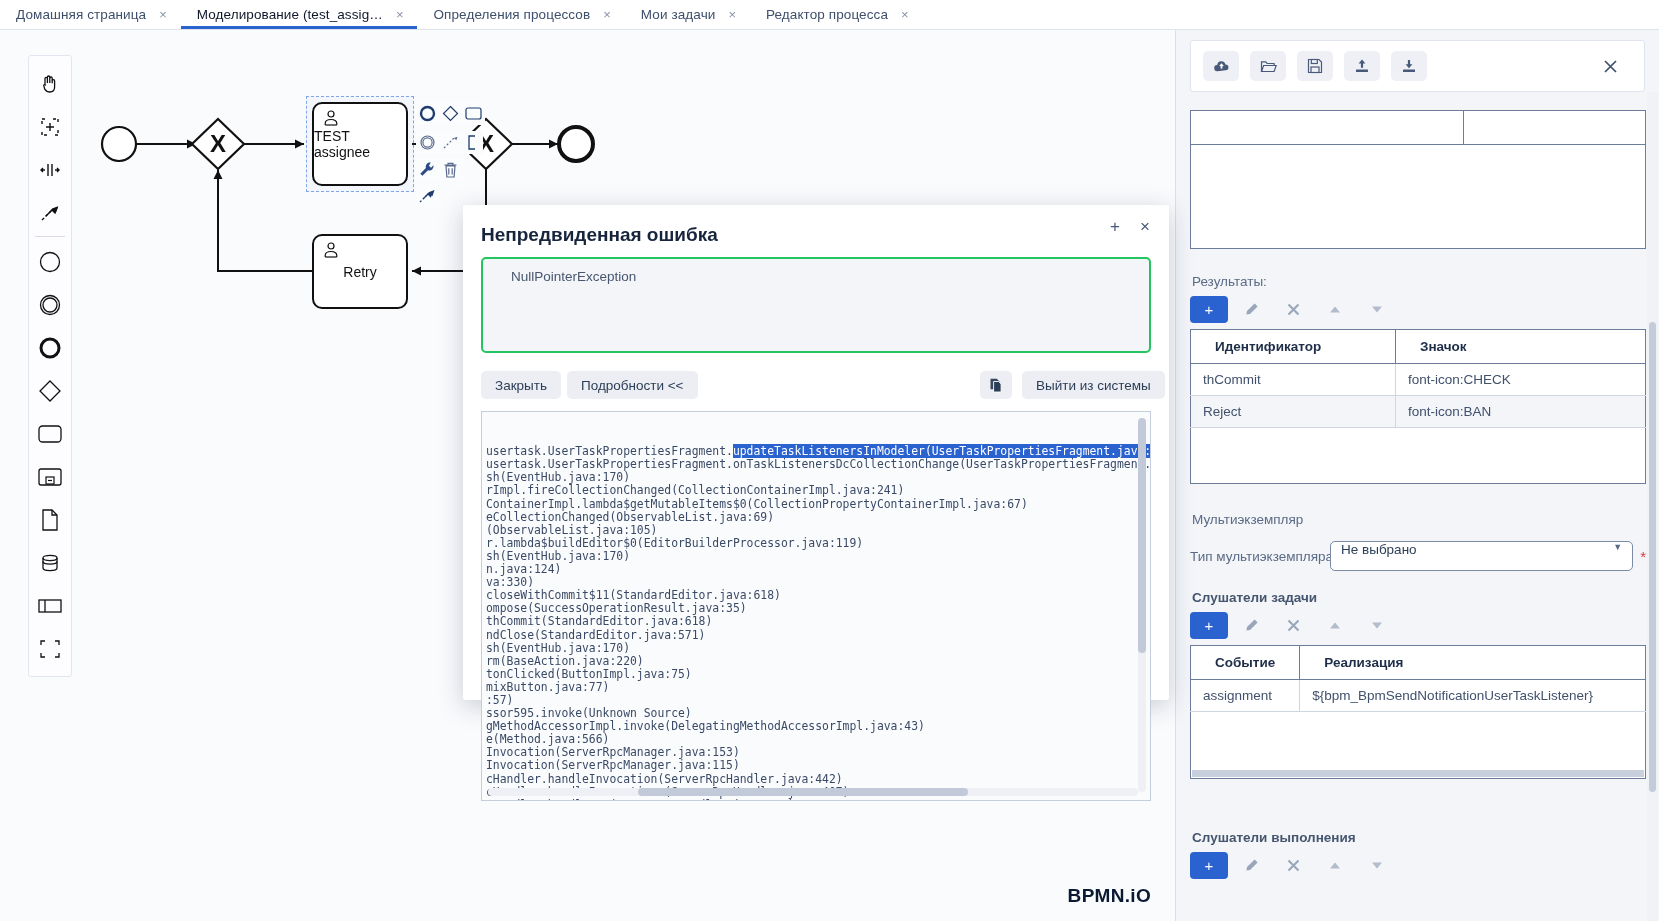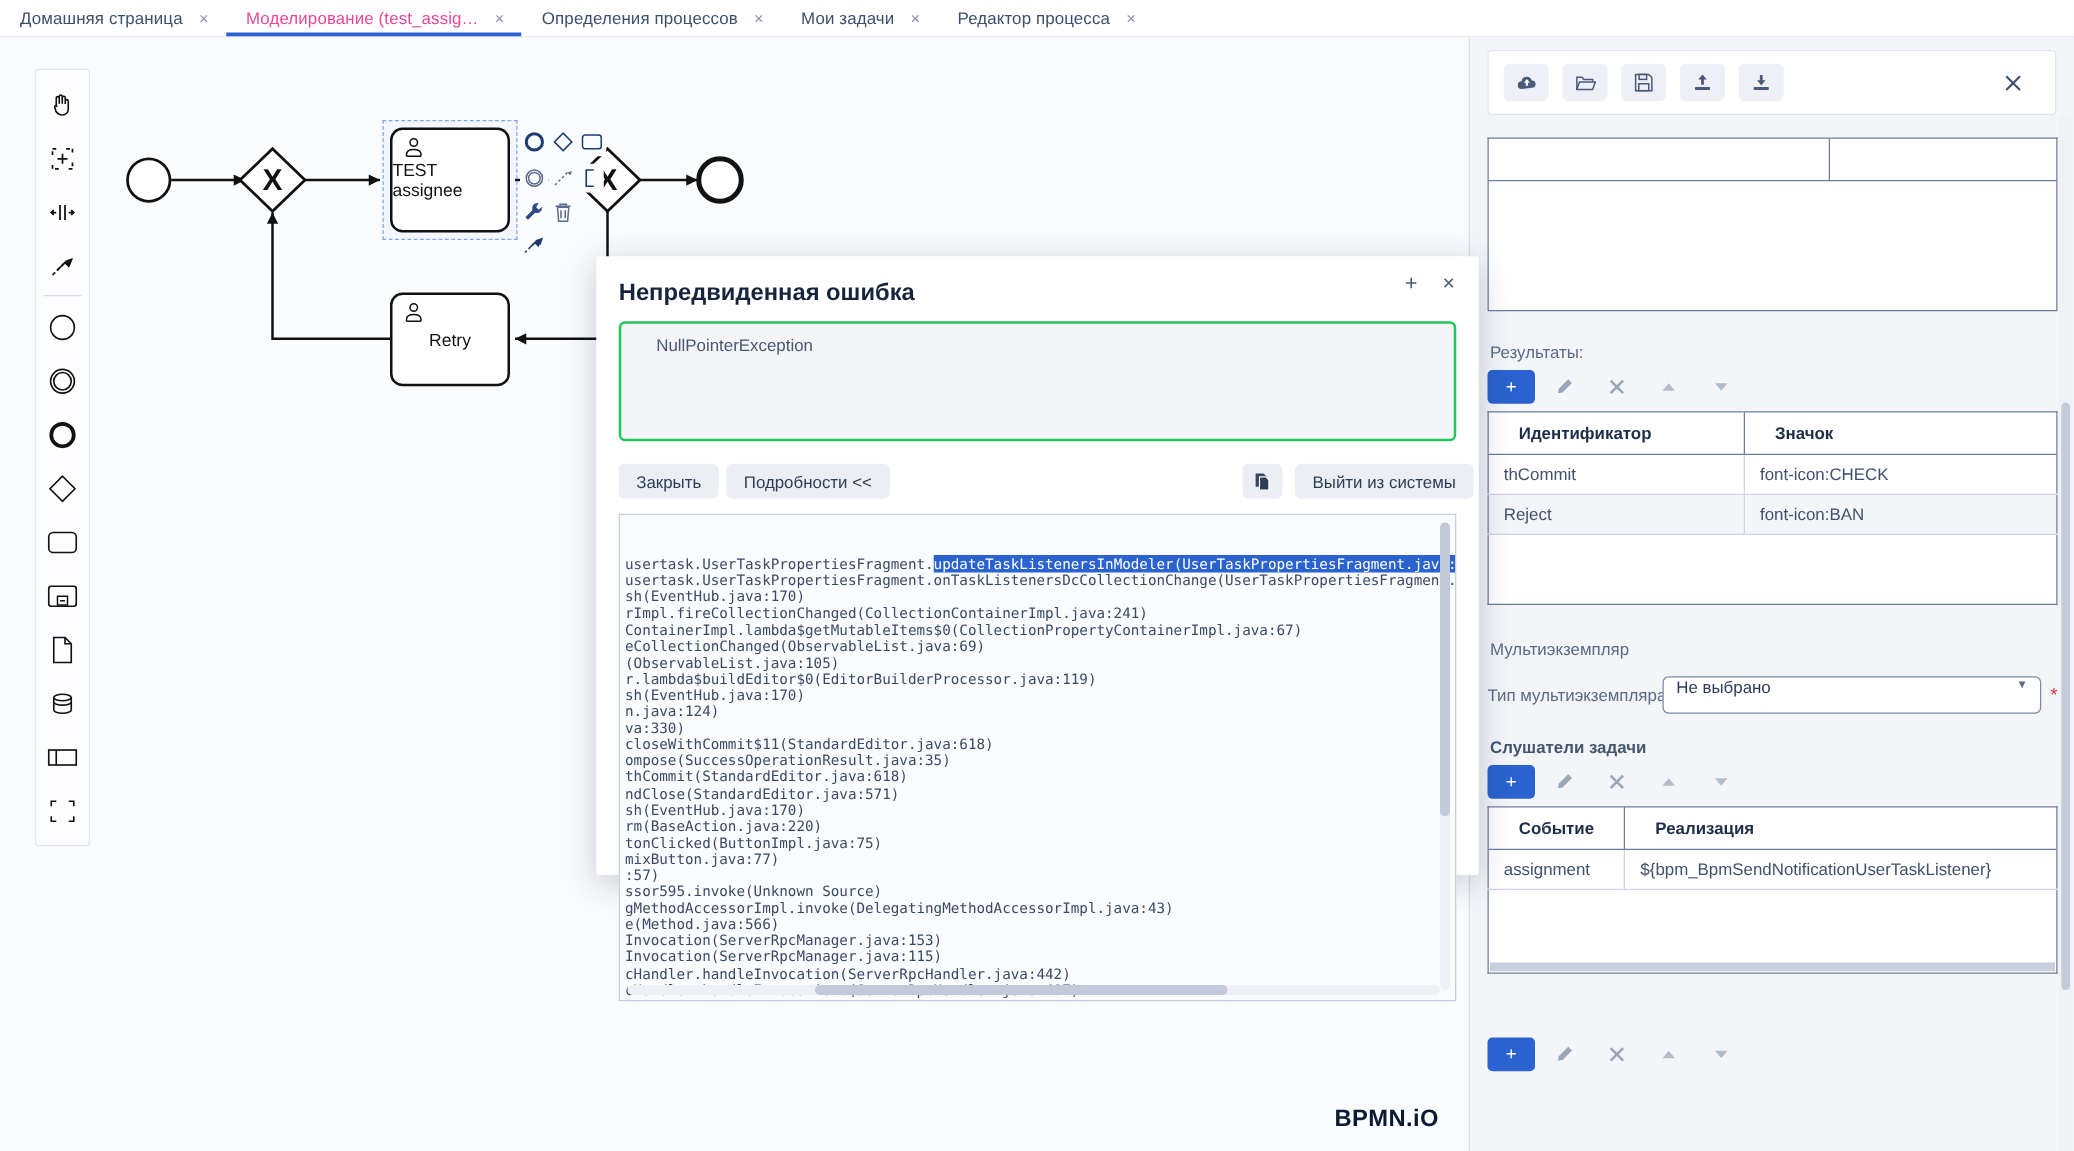--- a/index.html
+++ b/index.html
@@ -24,21 +24,21 @@
   .tab {
     display: flex; align-items: center; gap: 13px;
     padding: 0 14px 0 16px;
     color: #3d4f6b;
     white-space: nowrap;
     position: relative;
     cursor: pointer;
   }
   .tab .tab-label { letter-spacing: .1px; }
   .tab .tab-close { color: #8792a8; font-size: 13px; line-height: 1; }
-  .tab.active .tab-label { color: #ec4899; }
+  .tab.active .tab-label { color: #0f172a; }
   .tab.active::after {
     content:''; position:absolute; left:0; right:0; bottom:0; height:3px;
     background:#2a62cf;
   }
 
   
   .canvas {
     position: absolute; top: 30px; left: 0;
     width: 1175px; height: 891px;
     background: #f7f8fb;
@@ -163,21 +163,21 @@
   .combo .caret { position:absolute; right:10px; color:#5b6a85; font-size:9px; }
   .req-star { color:#d93a3a; font-size:15px; margin-left:7px; }
 
   .scroll-track {
     position:absolute; right:2px; top:0; width:11px; background:#f0f2f6;
   }
   .scroll-thumb { position:absolute; width:7px; left:2px; background:#c4ccda; border-radius:4px; }
 
   
   .dialog {
-    position:absolute; left:477px; top:205px; width:706px; height:495px;
+    position:absolute; left:463px; top:205px; width:706px; height:495px;
     background:#ffffff;
     box-shadow: 0 6px 26px rgba(20,32,60,.22);
     border-radius:2px;
   }
   .dlg-title {
     position:absolute; left:18px; top:19px;
     font-size:19px; color:#16243c; font-weight:bold;
   }
   .dlg-head-btn {
     position:absolute; top:10px; width:24px; height:24px;
@@ -613,20 +613,21 @@
               <td>${bpm_BpmSendNotificationUserTaskListener}</td>
             </tr>
           </tbody>
         </table>
         <div class="grid-filler" style="height:67px;position:relative;">
           <div style="position:absolute;left:1px;right:1px;bottom:1px;height:7px;background:#c9d0dd;"></div>
         </div>
       </div>
 
       <div class="rp-block" style="top:738px;">
+        <div class="rp-section-label" style="font-weight:bold;color:#46566f;">Слушатели выполнения</div>
         <div class="grid-toolbar">
           <div class="gt-add">+</div>
           <div class="gt-icon">
             <svg width="15" height="15" viewBox="0 0 15 15" fill="#9aa6ba">
                 <path d="M10.6 1.4l3 3-7.6 7.6-3.6.6.6-3.6z"></path>
               </svg>
           </div>
           <div class="gt-icon">
             <svg width="13" height="13" viewBox="0 0 13 13" stroke="#9aa6ba" stroke-width="2.1">
                 <path d="M1.5 1.5l10 10M11.5 1.5l-10 10"></path>

